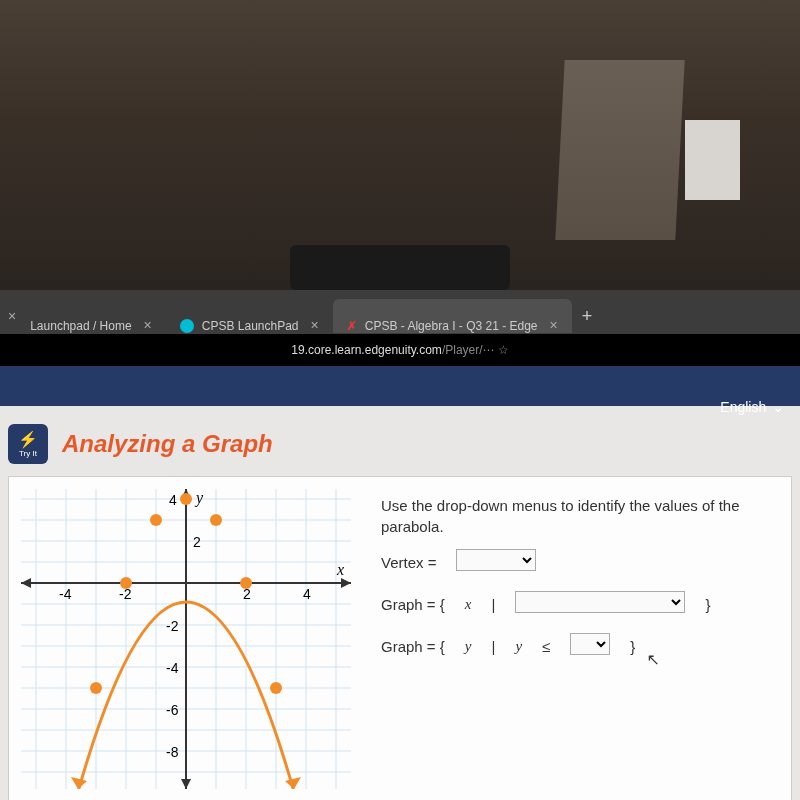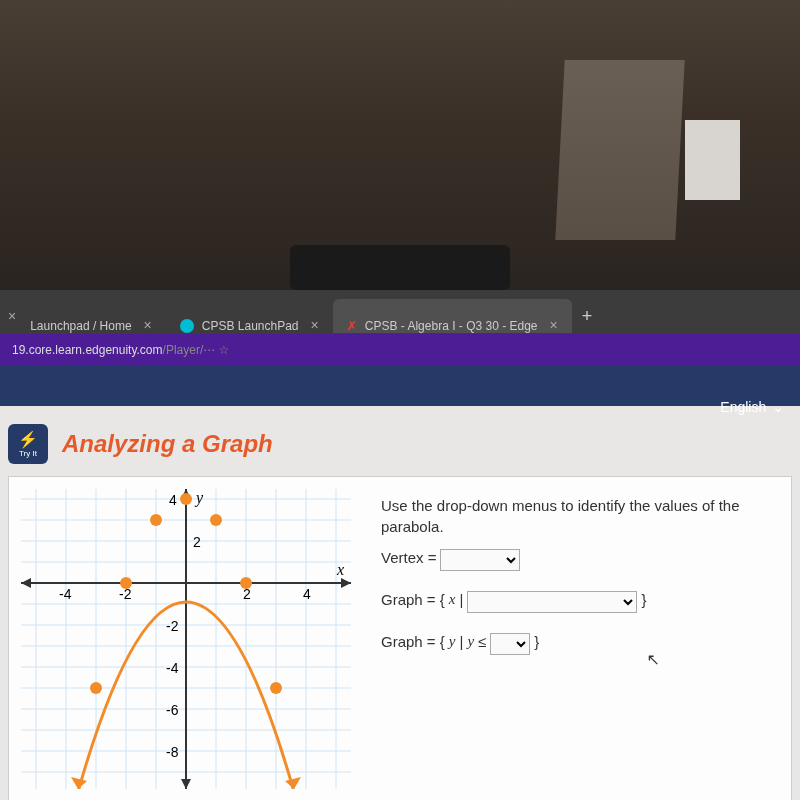--- a/index.html
+++ b/index.html
@@ -60,28 +60,28 @@
       cursor: pointer;
       position: relative;
     }
     .tab.active { background: #505050; }
     .tab-close { color: #aaa; font-size: 14px; cursor: pointer; margin-left: 4px; }
     .tab-icon { width: 14px; height: 14px; display: inline-block; }
     .icon-cyan { background: #00bcd4; border-radius: 50%; }
     .icon-red { color: #e53935; font-weight: bold; }
     .new-tab { color: #ccc; font-size: 18px; padding: 0 10px; cursor: pointer; }
     .url-row {
-      background: #4c1d95;
+      background: #000000;
       height: 32px;
       display: flex;
       align-items: center;
       padding: 0 12px;
       color: #aaa;
       font-size: 12px;
-      justify-content: flex-start;
+      justify-content: center;
     }
     .url-text { color: #ddd; }
     .url-path { color: #888; }
     .top-bar {
       background: #253a66;
       height: 40px;
       display: flex;
       justify-content: flex-end;
       align-items: center;
       padding-right: 16px;
@@ -125,21 +125,21 @@
       position: relative;
     }
     .graph-svg { width: 100%; height: 100%; }
     .questions {
       flex: 1;
       font-size: 15px;
       color: #333;
       padding-top: 6px;
     }
     .q-instruction { margin-bottom: 12px; line-height: 1.4; }
-    .q-row { margin-bottom: 20px; display: flex; align-items: flex-start; gap: 4px; }
+    .q-row { margin-bottom: 20px; display: flex; align-items: flex-end; gap: 20px; }
     .q-row select {
       border: 1px solid #aaa;
       background: #fafafa;
       font-size: 13px;
       height: 22px;
       cursor: pointer;
     }
     .vertex-select { width: 80px; }
     .domain-select { width: 170px; }
     .range-select { width: 40px; }
@@ -165,21 +165,21 @@
       <span>Launchpad / Home</span>
       <span class="tab-close">×</span>
     </div>
     <div class="tab">
       <span class="tab-icon icon-cyan"></span>
       <span>CPSB LaunchPad</span>
       <span class="tab-close">×</span>
     </div>
     <div class="tab active">
       <span class="icon-red">✗</span>
-      <span>CPSB - Algebra I - Q3 30 - Edge</span>
+      <span>CPSB - Algebra I - Q3 21 - Edge</span>
       <span class="tab-close">×</span>
     </div>
     <span class="new-tab">+</span>
   </div>
   <div class="url-row">
     <span>
       <span class="url-text">19.core.learn.edgenuity.com</span><span class="url-path">/Player/</span>
     </span>
     <span style="color:#888;">⋯ ☆</span>
   </div>

